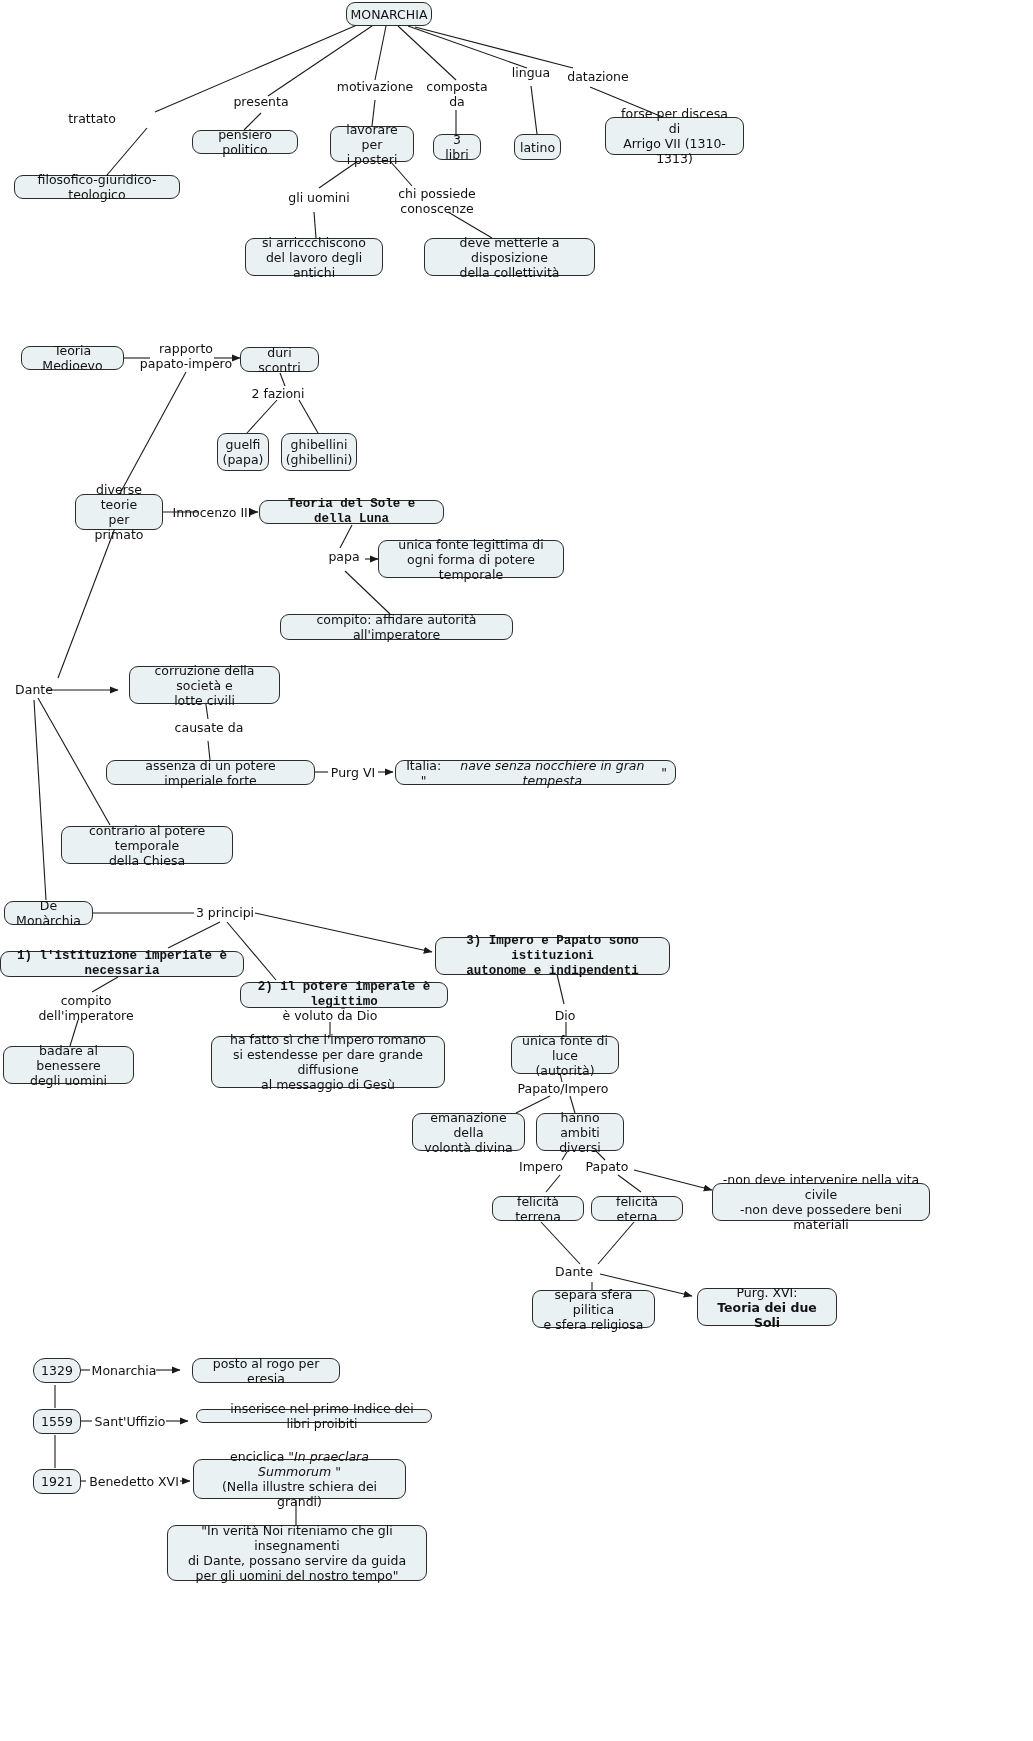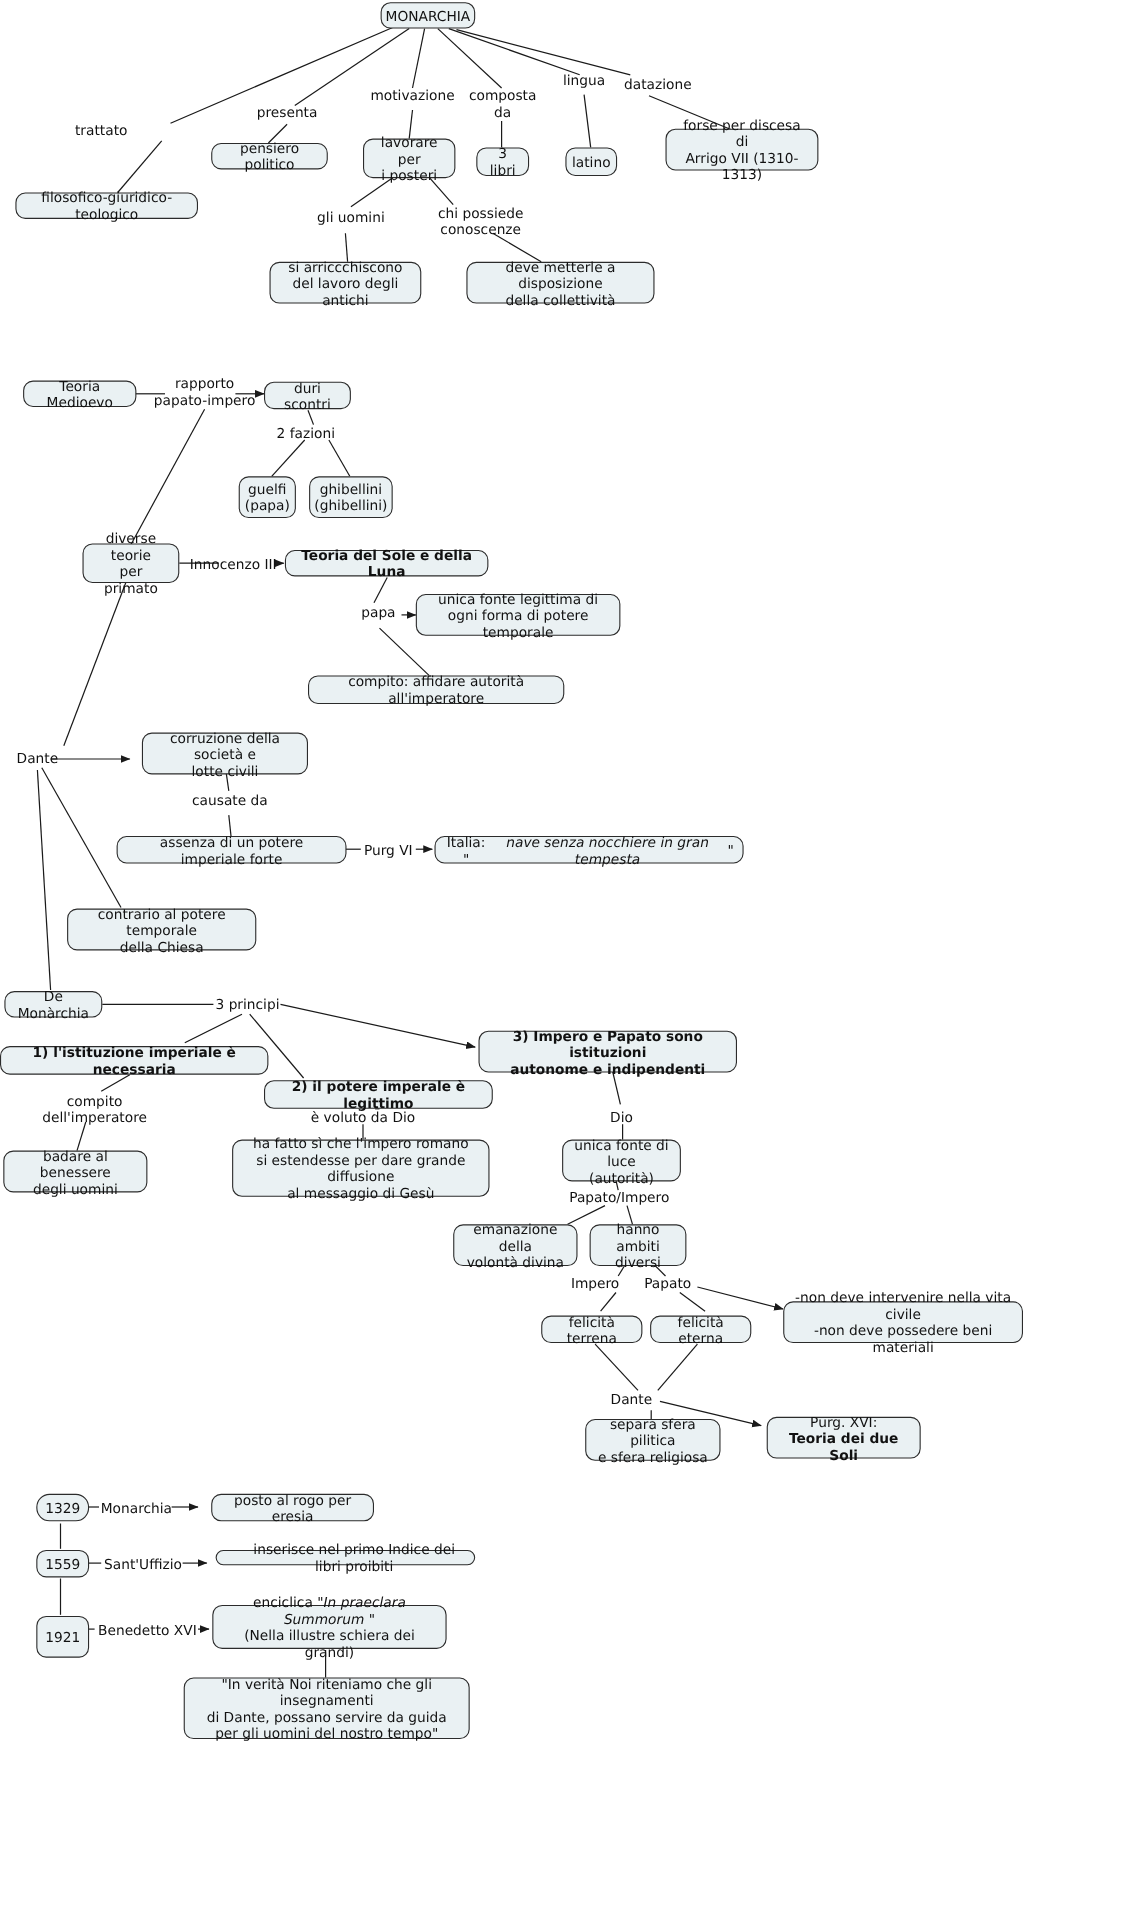--- a/index.html
+++ b/index.html
@@ -39,20 +39,21 @@
     font-family: "DejaVu Sans", sans-serif;
     font-size: 12.5px;
     line-height: 15px;
     color: #111111;
     padding: 3px 8px;
     white-space: pre-line;
     z-index: 5;
   }
   .node.bold {
     font-weight: bold;
+    font-family: Liberation Mono, monospace;
   }
   .label {
     position: absolute;
     box-sizing: border-box;
     background: transparent;
     font-family: "DejaVu Sans", sans-serif;
     font-size: 12.5px;
     line-height: 15px;
     color: #111111;
     text-align: center;
@@ -253,21 +254,21 @@
   </div>
 
   <div class="node" style="left:33px; top:1358px; width:48px; height:25px;border-radius:12px;">1329</div>
 
   <div class="node" style="left:192px; top:1358px; width:148px; height:25px;">posto al rogo per eresia</div>
 
   <div class="node" style="left:33px; top:1409px; width:48px; height:25px;">1559</div>
 
   <div class="node" style="left:196px; top:1409px; width:236px; height:14px;padding-left:24px;">inserisce nel primo Indice dei libri proibiti</div>
 
-  <div class="node" style="left:33px; top:1469px; width:48px; height:38px;">1921</div>
+  <div class="node" style="left:33px; top:1469px; width:48px; height:25px;">1921</div>
 
   <div class="node" style="left:193px; top:1459px; width:213px; height:40px;">
     <span style="white-space:pre-line;"><span>enciclica "</span><span class="ital">In praeclara Summorum</span><span> "
 (Nella illustre schiera dei grandi)</span></span>
   </div>
 
   <div class="node" style="left:167px; top:1525px; width:260px; height:56px;">"In verità Noi riteniamo che gli insegnamenti
 di Dante, possano servire da guida
 per gli uomini del nostro tempo"</div>
 

